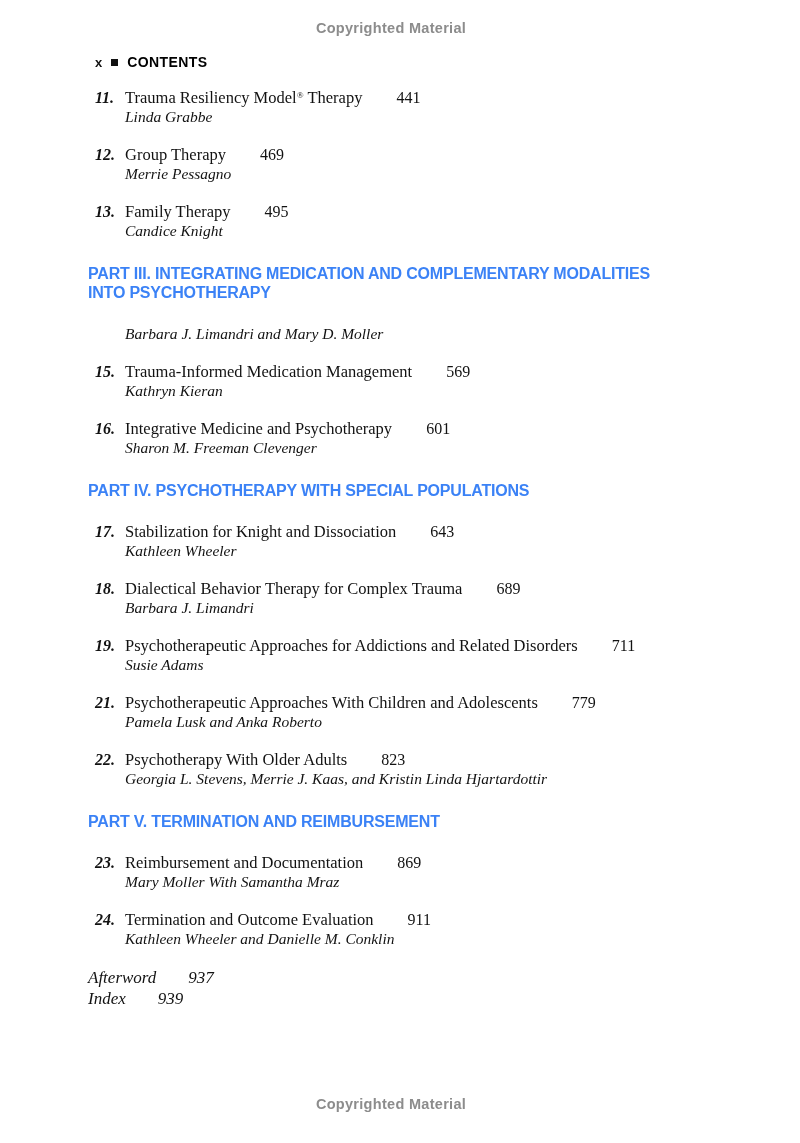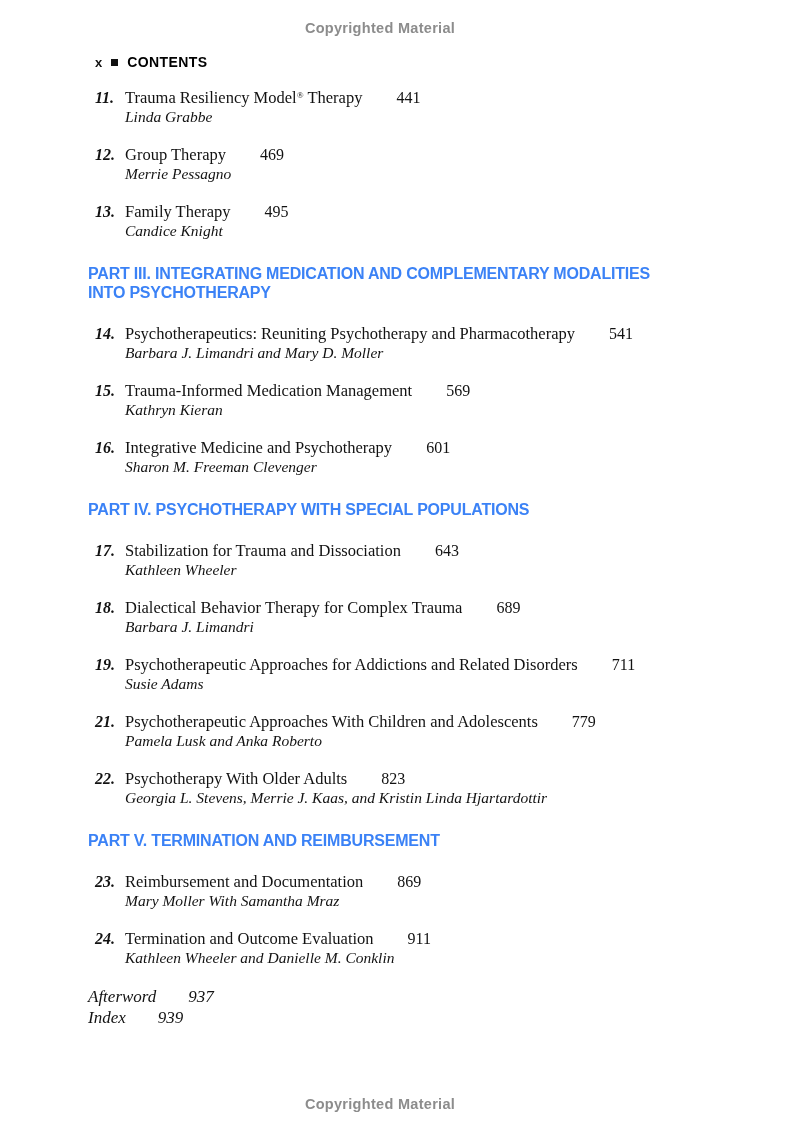--- a/index.html
+++ b/index.html
@@ -8,21 +8,21 @@
     height: 1143px;
     background: #ffffff;
     position: relative;
     overflow: hidden;
     font-family: "Liberation Serif", serif;
     color: #121212;
   }
 
   .copyright {
     position: absolute;
-    left: 6px;
+    left: 17px;
     width: 668px;
     text-align: center;
     font-family: "Liberation Sans", sans-serif;
     font-weight: bold;
     font-size: 14.5px;
     color: #8c8c8c;
     letter-spacing: 0.3px;
     padding-left: 40px;
   }
   .copyright.top { top: 20px; }
@@ -140,23 +140,20 @@
     </div>
     <div class="author-line">Candice Knight</div>
   </div>
 </div>
   </div>
 
   <div class="toc-section">
     <div class="part-heading">PART III. INTEGRATING MEDICATION AND COMPLEMENTARY MODALITIES INTO PSYCHOTHERAPY</div>
     <div class="section-entries">
   <div class="entry">
-    <div class="entry-line">
-      <span class="chapter-number">14.</span><span class="chapter-title">Psychotherapeutics: Reuniting Psychotherapy and Pharmacotherapy</span><span class="chapter-page">541</span>
-    </div>
     <div class="author-line">Barbara J. Limandri and Mary D. Moller</div>
   </div>
 
   <div class="entry">
     <div class="entry-line">
       <span class="chapter-number">15.</span><span class="chapter-title">Trauma-Informed Medication Management</span><span class="chapter-page">569</span>
     </div>
     <div class="author-line">Kathryn Kieran</div>
   </div>
 
@@ -167,21 +164,21 @@
     <div class="author-line">Sharon M. Freeman Clevenger</div>
   </div>
 </div>
   </div>
 
   <div class="toc-section">
     <div class="part-heading">PART IV. PSYCHOTHERAPY WITH SPECIAL POPULATIONS</div>
     <div class="section-entries">
   <div class="entry">
     <div class="entry-line">
-      <span class="chapter-number">17.</span><span class="chapter-title">Stabilization for Trauma and Dissociation</span><span class="chapter-page">643</span>
+      <span class="chapter-number">17.</span><span class="chapter-title">Stabilization for Knight and Dissociation</span><span class="chapter-page">643</span>
     </div>
     <div class="author-line">Kathleen Wheeler</div>
   </div>
 
   <div class="entry">
     <div class="entry-line">
       <span class="chapter-number">18.</span><span class="chapter-title">Dialectical Behavior Therapy for Complex Trauma</span><span class="chapter-page">689</span>
     </div>
     <div class="author-line">Barbara J. Limandri</div>
   </div>

